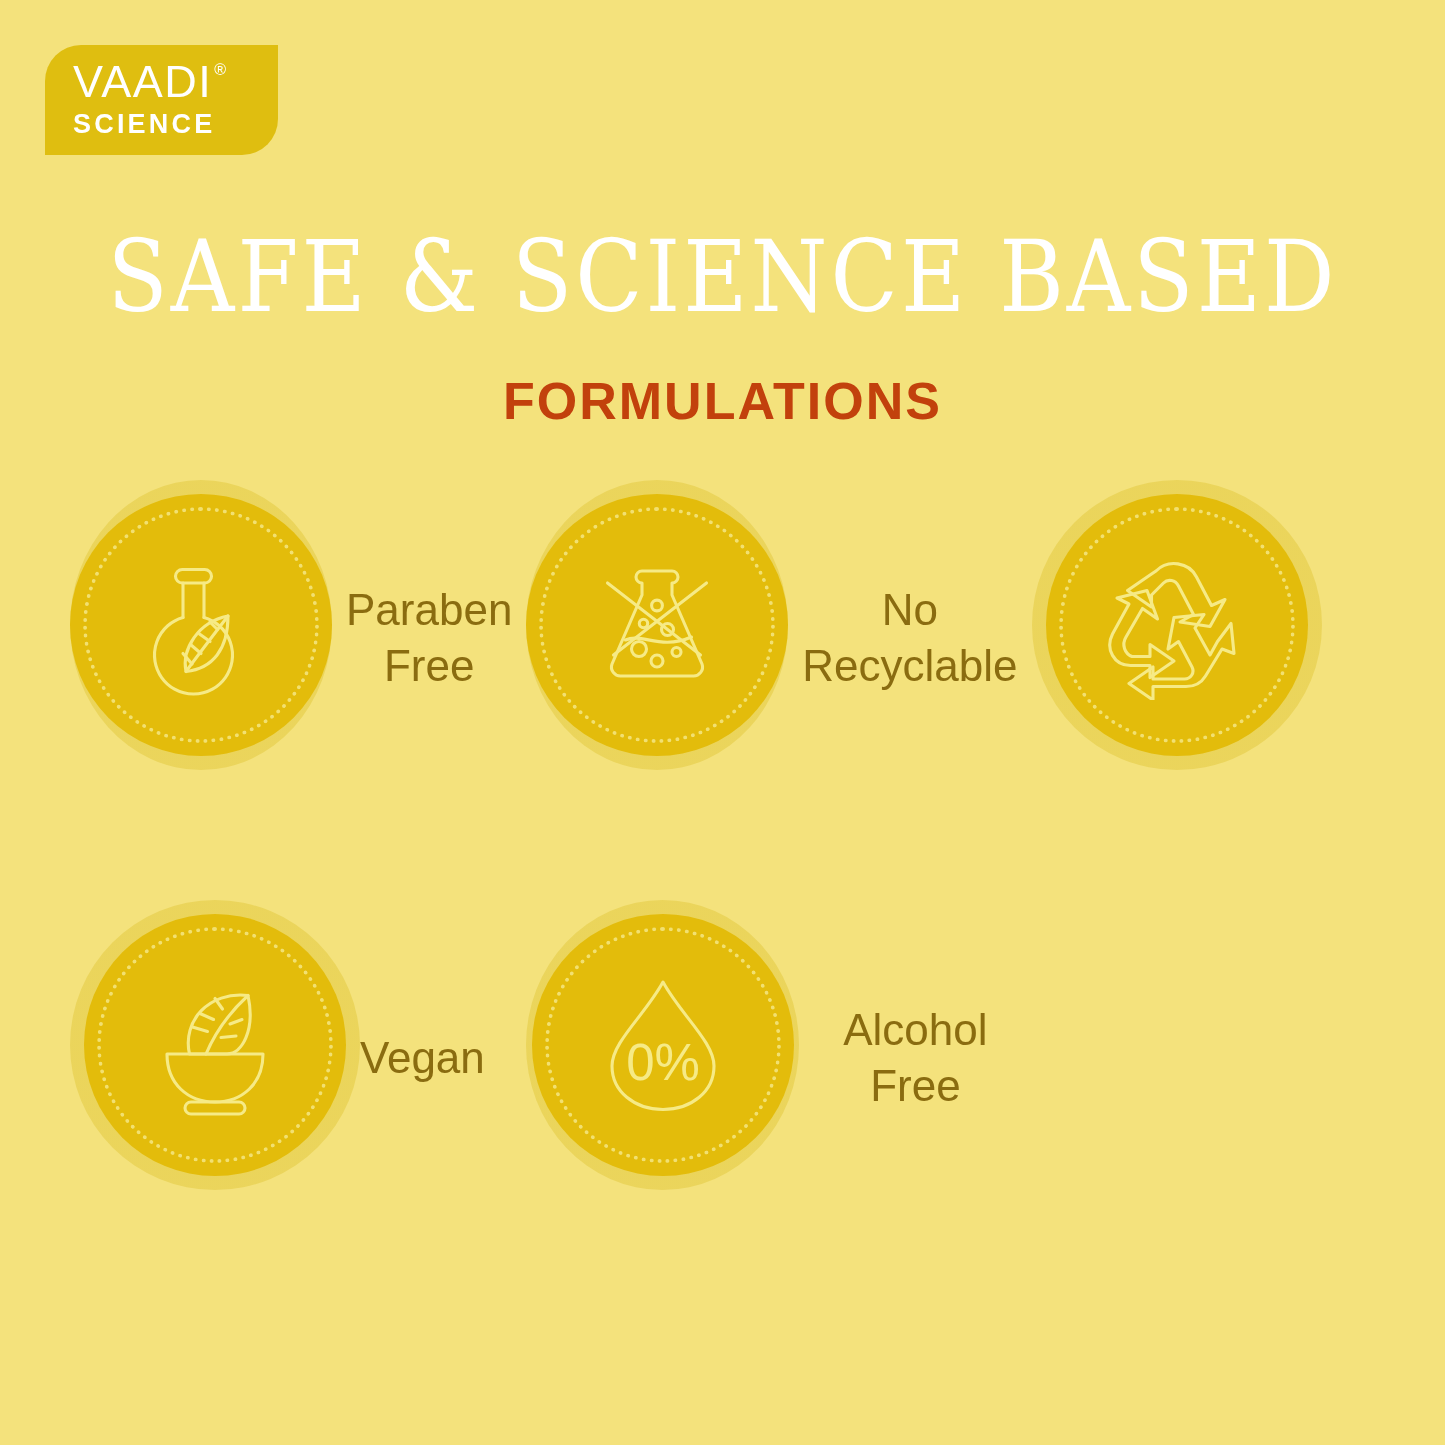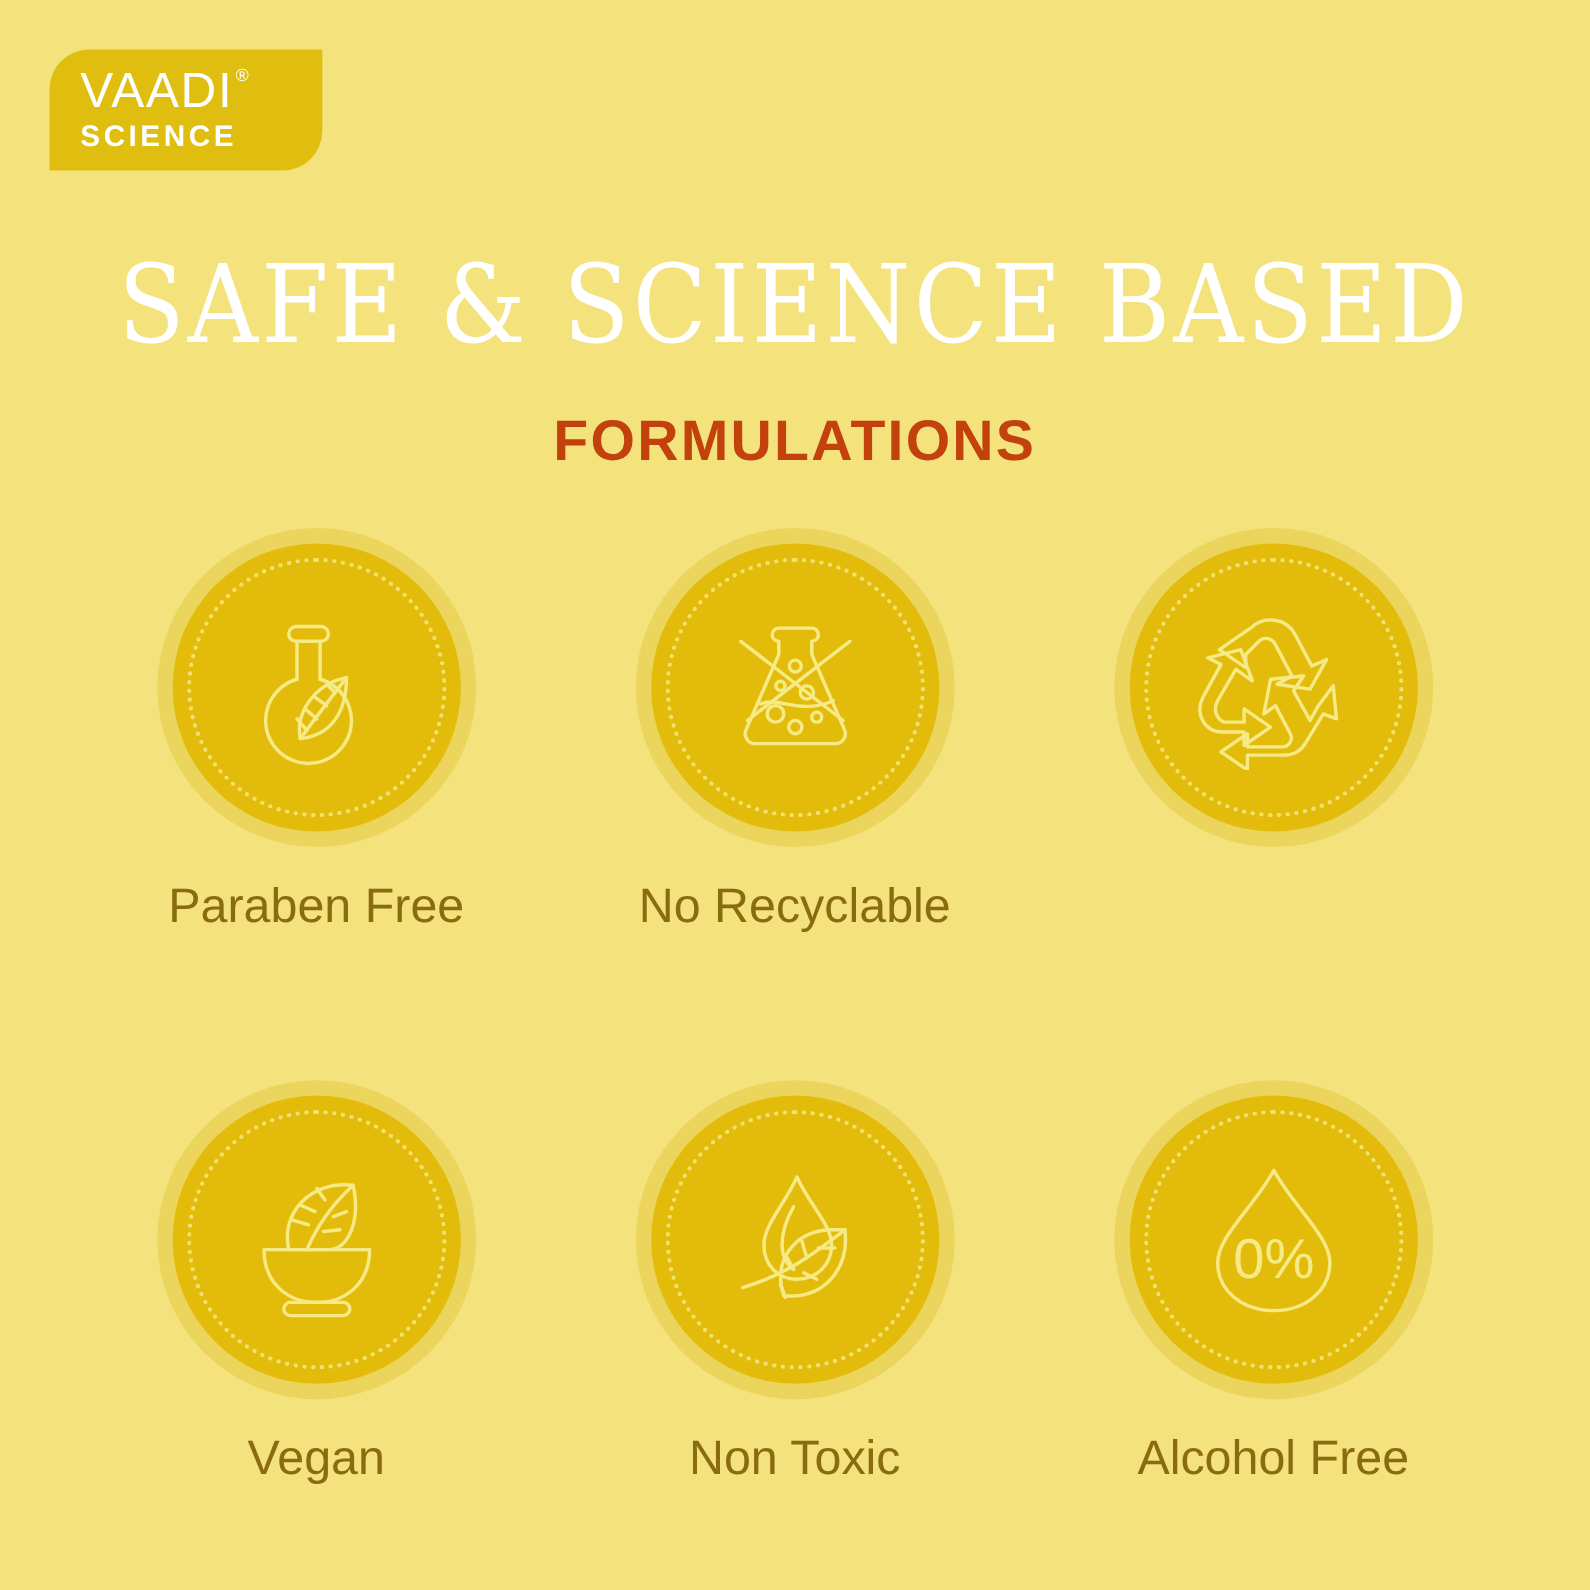--- a/index.html
+++ b/index.html
@@ -15,21 +15,20 @@
   .logo-badge{
     position:absolute;left:45px;top:45px;
     width:233px;height:110px;
     background:#dfbe10;
     border-radius:34px 0 0 34px;
     border-top-right-radius:0;
     border-bottom-right-radius:34px;
   }
   .logo-badge{
     border-radius:36px 0px 36px 0px;
-    padding-left:15px;
   }
   .logo-inner{
     position:absolute;inset:0;
     display:flex;flex-direction:column;
     align-items:flex-start;justify-content:center;
     padding-left:28px;box-sizing:border-box;
   }
   .logo-top{
     display:flex;align-items:flex-start;
     color:#ffffff;
@@ -77,21 +76,21 @@
   
   .grid{
     position:absolute;
     left:70px;top:480px;
     width:1305px;
     display:grid;
     grid-template-columns:repeat(3,1fr);
     grid-row-gap:130px;
   }
   .cell{
-    display:flex;flex-direction:column;
+    display:flex;flex-direction:row;
     align-items:center;
   }
 
   .halo{
     position:relative;
     width:290px;height:290px;
     border-radius:50%;
     background:radial-gradient(circle at 50% 50%,
         rgba(226,200,60,0.55) 0%,
         rgba(226,200,60,0.5) 86%,
@@ -233,42 +232,20 @@
           <path d="M54 45 L64 44"></path>
 
           <path d="M18 56 L82 56 C82 76 68 88 50 88 C32 88 18 76 18 56 Z"></path>
           <rect x="30" y="88" width="40" height="8" rx="4"></rect>
         </svg>
       </div>
     </div>
     <div class="label">Vegan</div>
   </div>
 
-  <div class="cell">
-    <div class="halo">
-      <div class="coin">
-        <div class="dots"></div>
-        <svg class="icon-svg" viewBox="0 0 100 100">
-
-          <path d="M51 12 C58 28 72 41 72 53 C72 65 63 74 51 74 C39 74 31 65 31 53 C31 41 44 28 51 12 Z"></path>
-          <path d="M42 53 C42 44 45 37 49 30"></path>
-          <path d="M42 53 C42 60 45 65 49 68"></path>
-
-          <path d="M80 44 C83 67 68 86 43 84 C36 62 50 45 71 44 Z"></path>
-          <path d="M80 44 C64 56 48 70 18 79"></path>
-          <path d="M57 61 L54 51"></path>
-          <path d="M49 68 L44 59"></path>
-          <path d="M64 55 L74 55"></path>
-          <path d="M55 70 L63 74"></path>
-          <path d="M41 77 L44 85"></path>
-        </svg>
-      </div>
-    </div>
-    <div class="label">Non Toxic</div>
-  </div>
 
   <div class="cell">
     <div class="halo">
       <div class="coin">
         <div class="dots"></div>
         <svg class="icon-svg" viewBox="0 0 100 100">
           <path d="M50 8 C62 30 84 48 84 64 C84 81 69 93 50 93 C31 93 16 81 16 64 C16 48 38 30 50 8 Z"></path>
           <text x="50" y="73" font-size="34" text-anchor="middle">0%</text>
         </svg>
       </div>

